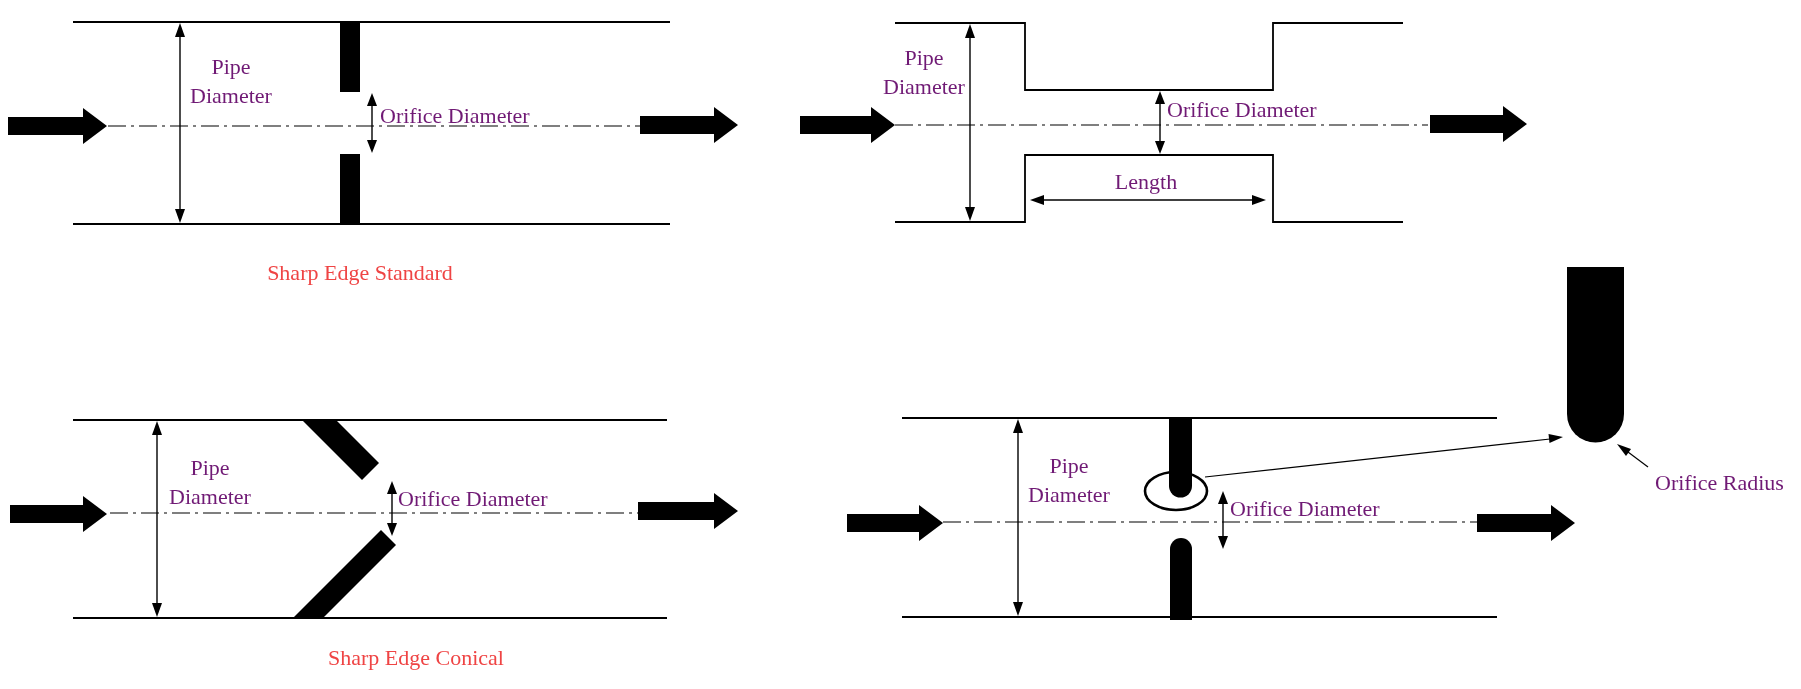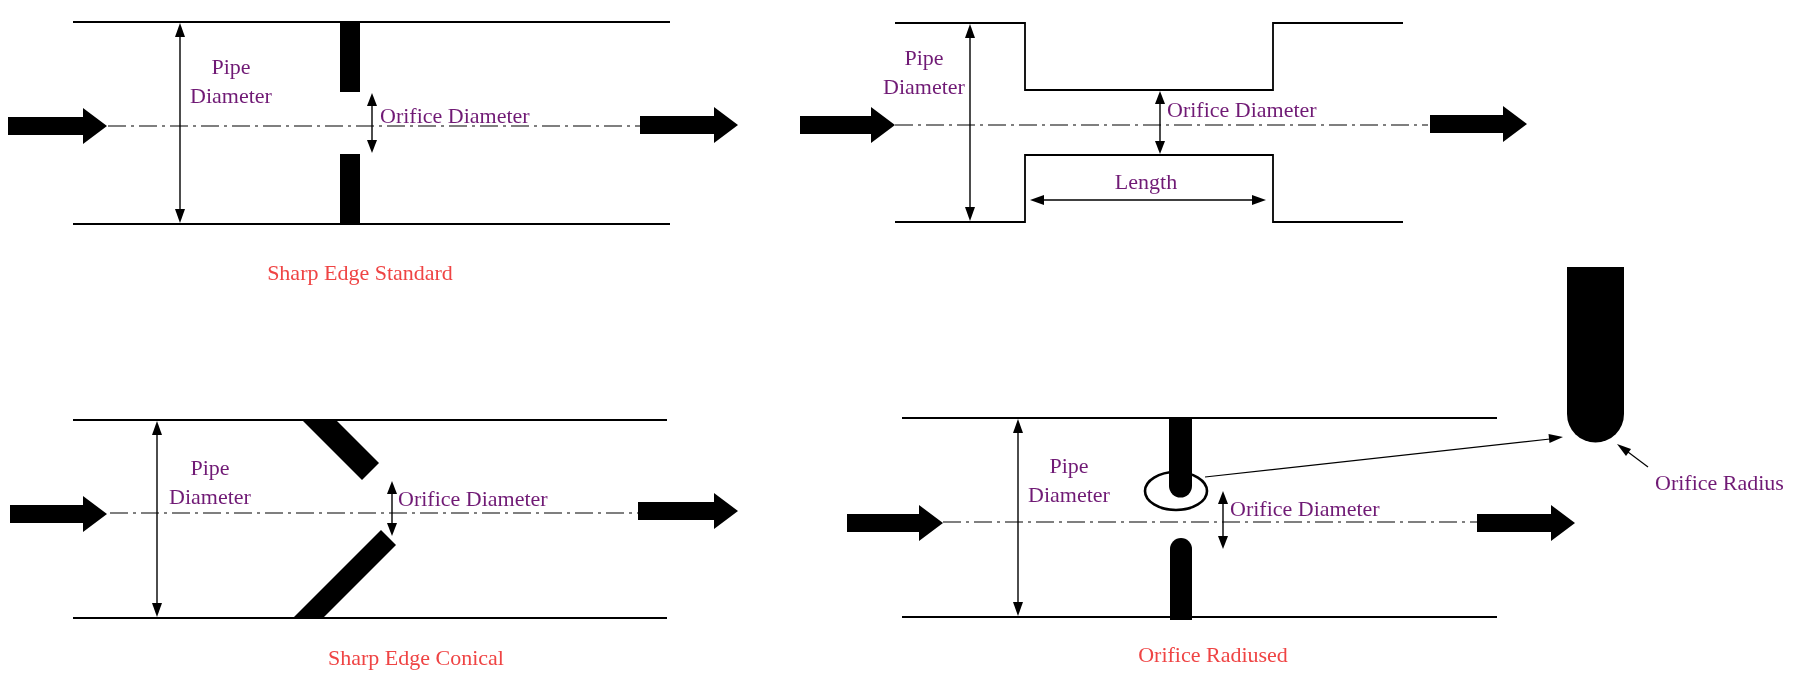--- a/index.html
+++ b/index.html
@@ -152,15 +152,14 @@
 
   <div class="lbl two-line" style="left:210px;top:453px;">Pipe
 Diameter</div>
   <div class="lbl" style="left:398px;top:486px;">Orifice Diameter</div>
   <div class="title" style="left:372px;top:641px;margin-left:44px;">Sharp Edge Conical</div>
 
   <div class="lbl two-line" style="left:1069px;top:451px;">Pipe
 Diameter</div>
   <div class="lbl" style="left:1230px;top:496px;">Orifice Diameter</div>
   <div class="lbl" style="left:1655px;top:458px;margin-top:12px;">Orifice Radius</div>
-  <div class="title" style="left:1213px;top:638px;">Orifice Radiused</div>
 
 </div>
 
 </body></html>

